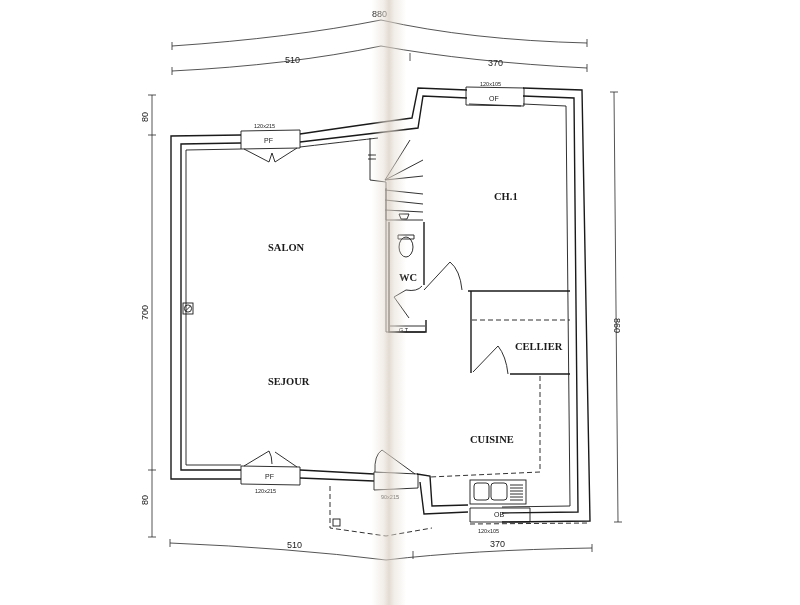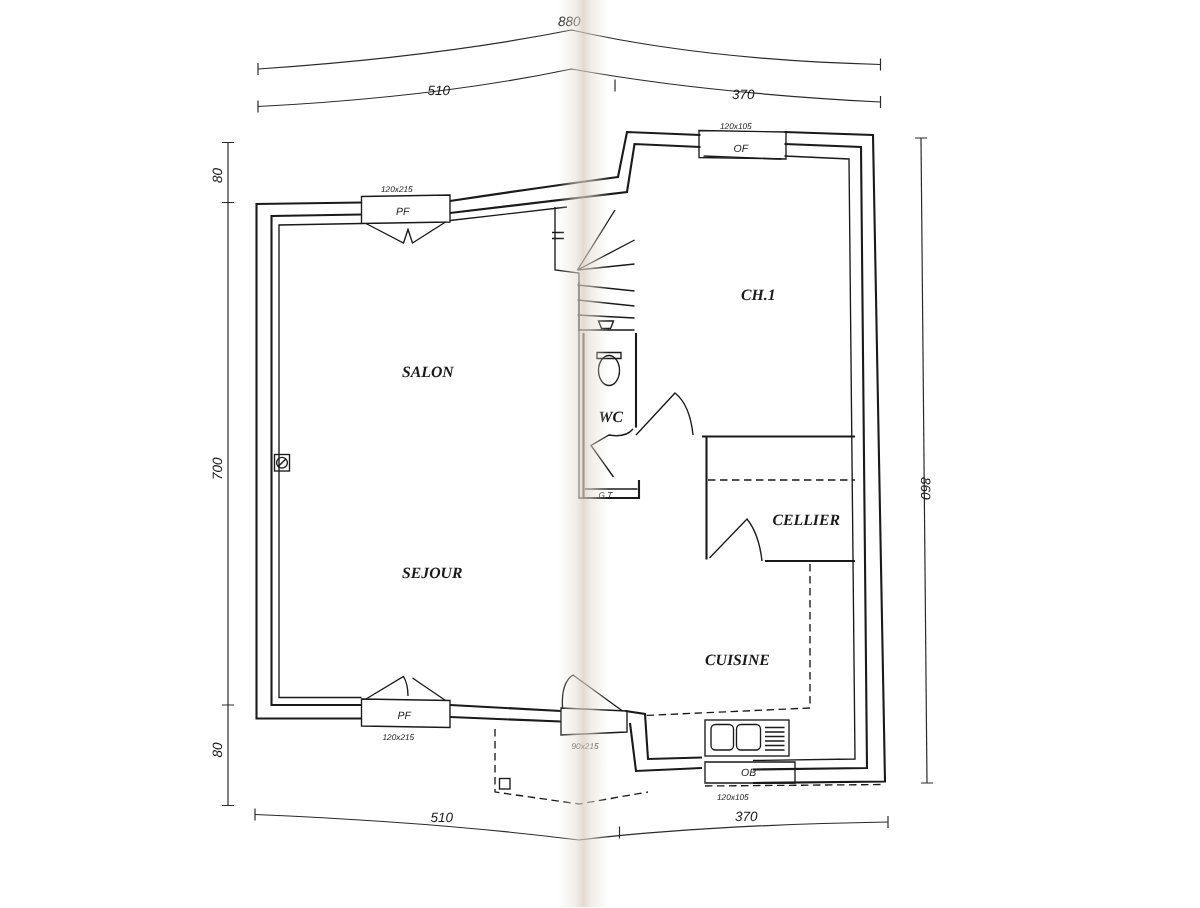--- a/index.html
+++ b/index.html
@@ -1,17 +1,17 @@
 <!DOCTYPE html>
 <html><head>
 <meta charset="utf-8">
 <style>
   html, body { margin:0; padding:0; background:#ffffff; }
   body { width:800px; height:605px; position:relative; overflow:hidden; font-family:"Liberation Sans", sans-serif; }
-  #plan { position:absolute; left:0; top:0; width:800px; height:605px;font-style:italic; }
+  #plan { position:absolute; left:0; top:0; width:800px; height:605px; }
   .fold { position:absolute; left:372px; top:0; width:34px; height:605px;
           background:linear-gradient(90deg, rgba(255,255,255,0) 0%, rgba(230,222,212,0.55) 35%, rgba(214,204,192,0.7) 50%, rgba(230,222,212,0.55) 65%, rgba(255,255,255,0) 100%); pointer-events:none; }
   svg text { fill:#1a1a1a; }
   .dim { font-family:"Liberation Sans", sans-serif; font-size:9px; }
   .small { font-family:"Liberation Sans", sans-serif; font-size:5.5px; }
   .win { font-family:"Liberation Sans", sans-serif; font-size:7px; }
   .room { font-family:"Liberation Serif", serif; font-weight:bold; font-size:10.5px; }
   .w { fill:none; stroke:#1a1a1a; stroke-width:1.4; }
   .t { fill:none; stroke:#1a1a1a; stroke-width:0.9; }
   .d { fill:none; stroke:#1a1a1a; stroke-width:0.9; stroke-dasharray:5 3; }

